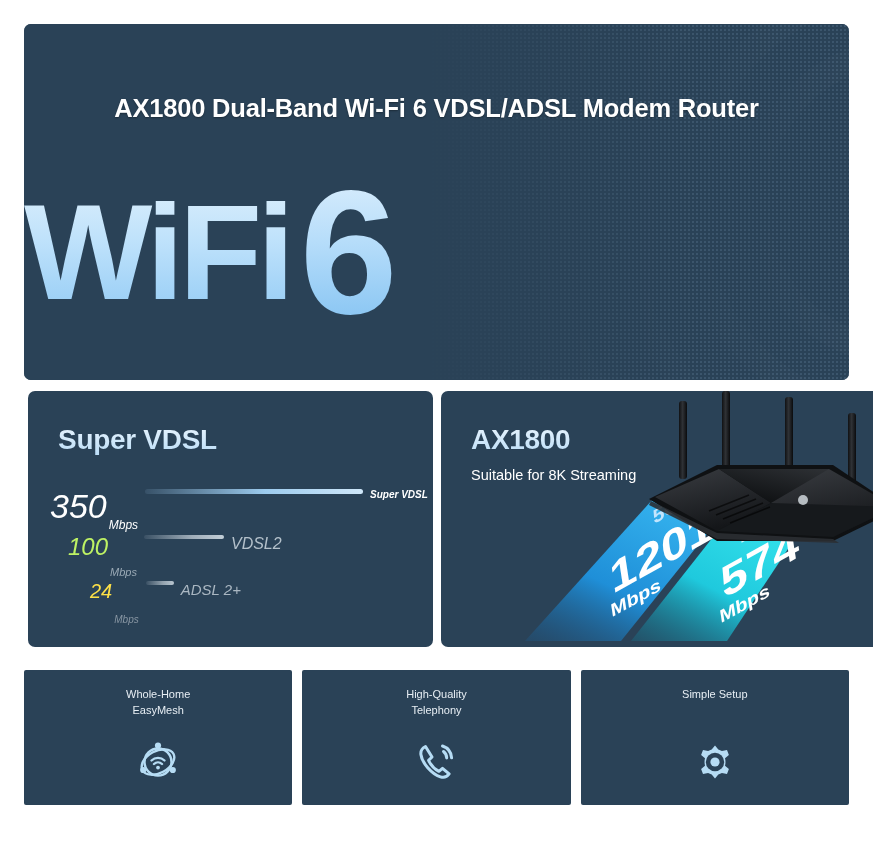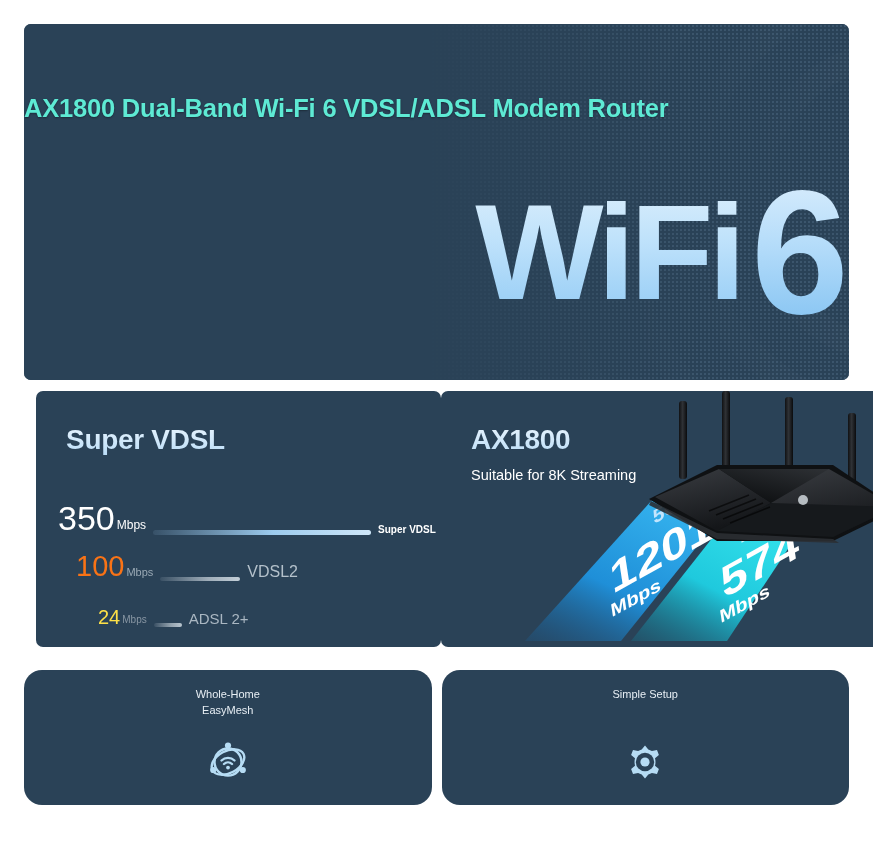--- a/index.html
+++ b/index.html
@@ -21,28 +21,29 @@
   .hero-arcs { position: absolute; inset: 0; }
   .hero-dots {
     position: absolute; right: 0; top: 0; width: 430px; height: 356px;
     background-image: radial-gradient(circle, rgba(150,185,215,0.17) 0.8px, transparent 0.9px);
     background-size: 4px 4px;
     -webkit-mask-image: linear-gradient(to left, #000 35%, transparent 100%);
     mask-image: linear-gradient(to left, #000 35%, transparent 100%);
   }
   .hero-title {
     position: absolute; left: 0; right: 0; top: 70px;
-    color: #5eead4;
+    text-align: center;
+    color: #ffffff;
     font-size: 25.5px; font-weight: bold;
     letter-spacing: -0.2px;
     text-shadow: 0 1px 2px rgba(0,0,0,0.35);
   }
   .wifi6 {
     position: absolute; left: 0; right: 0; top: 140px;
-    text-align: right;
+    text-align: left;
     line-height: 1;
     white-space: nowrap;
   }
   .wifi6 .w-word {
     font-size: 136px; font-weight: bold; letter-spacing: -5px;
     background: linear-gradient(180deg, #dff0fc 0%, #bfe2fb 42%, #8fc9f4 100%);
     -webkit-background-clip: text; background-clip: text;
     color: transparent;
   }
   .wifi6 .w-six {
@@ -52,46 +53,46 @@
     -webkit-background-clip: text; background-clip: text;
     color: transparent;
   }
 
   
   .mid { position: absolute; left: 24px; top: 391px; width: 825px; height: 256px; }
   .panel {
     position: absolute; top: 0; height: 256px;
     background: #2a4257; border-radius: 7px; overflow: hidden;
   }
-  .panel-left { left: 12px; width: 405px; }
+  .panel-left { left: 4px; width: 405px; }
   .panel-right { left: 417px; width: 456px; }
 
   .p-head {
     position: absolute; left: 30px; top: 33px;
     font-size: 28px; font-weight: bold; letter-spacing: -0.3px;
     background: linear-gradient(180deg, #eaf5fe 0%, #b9dcf7 100%);
     -webkit-background-clip: text; background-clip: text; color: transparent;
   }
 
   
   .chart { position: absolute; left: 22px; top: 98px; width: 380px; }
-  .row { position: relative; height: 46px; display: flex; align-items: flex-end; }
+  .row { position: relative; height: 46px; display: flex; align-items: flex-start; font-style: italic; }
   .row .num { font-weight: 300; color: #ffffff; line-height: 1; }
   .row .unit { color: #ffffff; margin-left: 2px; font-weight: 400; }
   .row .bar { height: 5px; border-radius: 3px; margin: 0 7px; }
   .row .lbl { font-weight: bold; color: #ffffff; }
 
   .row.r0 .num { font-size: 34px; }
   .row.r0 .unit { font-size: 12px; align-self: flex-end; padding-bottom: 3px; }
   .row.r0 .bar { width: 218px;
     background: linear-gradient(90deg, rgba(150,190,225,0.12) 0%, #9ccbee 55%, #cfe7f9 100%); }
   .row.r0 .lbl { font-size: 10px; }
 
   .row.r1 { padding-left: 18px; }
-  .row.r1 .num { font-size: 29px; color: #f97316; }
+  .row.r1 .num { font-size: 24px; color: #bef264; }
   .row.r1 .unit { font-size: 11px; color: #9aa9b5; align-self: flex-end; padding-bottom: 3px; }
   .row.r1 .bar { width: 80px; height: 4px;
     background: linear-gradient(90deg, rgba(150,165,180,0.15) 0%, #9fadb9 60%, #c3cfd8 100%); }
   .row.r1 .lbl { font-size: 16px; font-weight: normal; color: #b4c1cb; }
 
   .row.r2 { padding-left: 40px; }
   .row.r2 .num { font-size: 20px; color: #fde047; }
   .row.r2 .unit { font-size: 10px; color: #8896a3; align-self: flex-end; padding-bottom: 2px; }
   .row.r2 .bar { width: 28px; height: 4px;
     background: linear-gradient(90deg, rgba(150,165,180,0.15) 0%, #93a2ae 60%, #b9c6d0 100%); }
@@ -104,21 +105,21 @@
   }
   .router-art { position: absolute; right: -6px; top: 0; width: 400px; height: 256px; }
 
   
   .cards {
     position: absolute; left: 24px; top: 670px;
     width: 825px; height: 135px;
     display: flex; gap: 10px;
   }
   .card {
-    flex: 1 1 0; background: #2a4257; border-radius: 18px;
+    flex: 1 1 0; background: #2a4257; border-radius: 2px;
     display: flex; flex-direction: column; align-items: center;
     padding-top: 17px;
   }
   .card-label {
     font-size: 11px; color: #e7eef4; text-align: center; line-height: 1.45;
     white-space: pre-line;
   }
   .card-icon { margin-top: auto; margin-bottom: 21px; }
   .card-icon svg { display: block; }
 </style>
@@ -269,20 +270,31 @@
           <circle cx="36.8" cy="30" r="3.1" fill="#b6dcf4" stroke="none"></circle>
           <g stroke-linecap="round">
             <path d="M15.5 20.5a9.3 9.3 0 0 1 13 0"></path>
             <path d="M18 24a5.8 5.8 0 0 1 8 0"></path>
           </g>
           <circle cx="22" cy="27.6" r="1.9" fill="#b6dcf4" stroke="none"></circle>
         </svg>
       </div>
     </div>
 
+    <div class="card">
+      <div class="card-label">High-Quality
+Telephony</div>
+      <div class="card-icon">
+        <svg width="44" height="44" viewBox="0 0 44 44" fill="none" stroke="#b6dcf4" stroke-width="3" stroke-linecap="round" stroke-linejoin="round">
+          <path d="M11.5 6.5c-3 1.5-5 4.6-4.6 8 .9 8.3 10.8 19.3 19.5 22.3 3.3 1.1 6.8-.2 8.7-2.9l-6.6-5.6-3.6 3c-4.3-2.2-8.4-6.6-10.3-11l3.4-3.3z"></path>
+          <path d="M29.5 11.5a8.4 8.4 0 0 1 3.2 6.4"></path>
+          <path d="M28.5 6a13.5 13.5 0 0 1 9.1 11.8"></path>
+        </svg>
+      </div>
+    </div>
 
 
 
     <div class="card">
       <div class="card-label">Simple Setup</div>
       <div class="card-icon">
         <svg width="44" height="44" viewBox="0 0 44 44">
           <g fill="#b6dcf4">
             <path d="M22 2.5l3.3 4.1a16 16 0 0 1 3.6 1.5l5.1-1 1.9 4.8-3.9 3.4c.3 1.2.5 2.4.5 3.7s-.2 2.5-.5 3.7l3.9 3.4-1.9 4.8-5.1-1a16 16 0 0 1-3.6 1.5L22 35.5l-3.3-4.1a16 16 0 0 1-3.6-1.5l-5.1 1-1.9-4.8 3.9-3.4a15 15 0 0 1 0-7.4L8.1 11.9 10 7.1l5.1 1a16 16 0 0 1 3.6-1.5z" transform="translate(0,3)"></path>
           </g>

